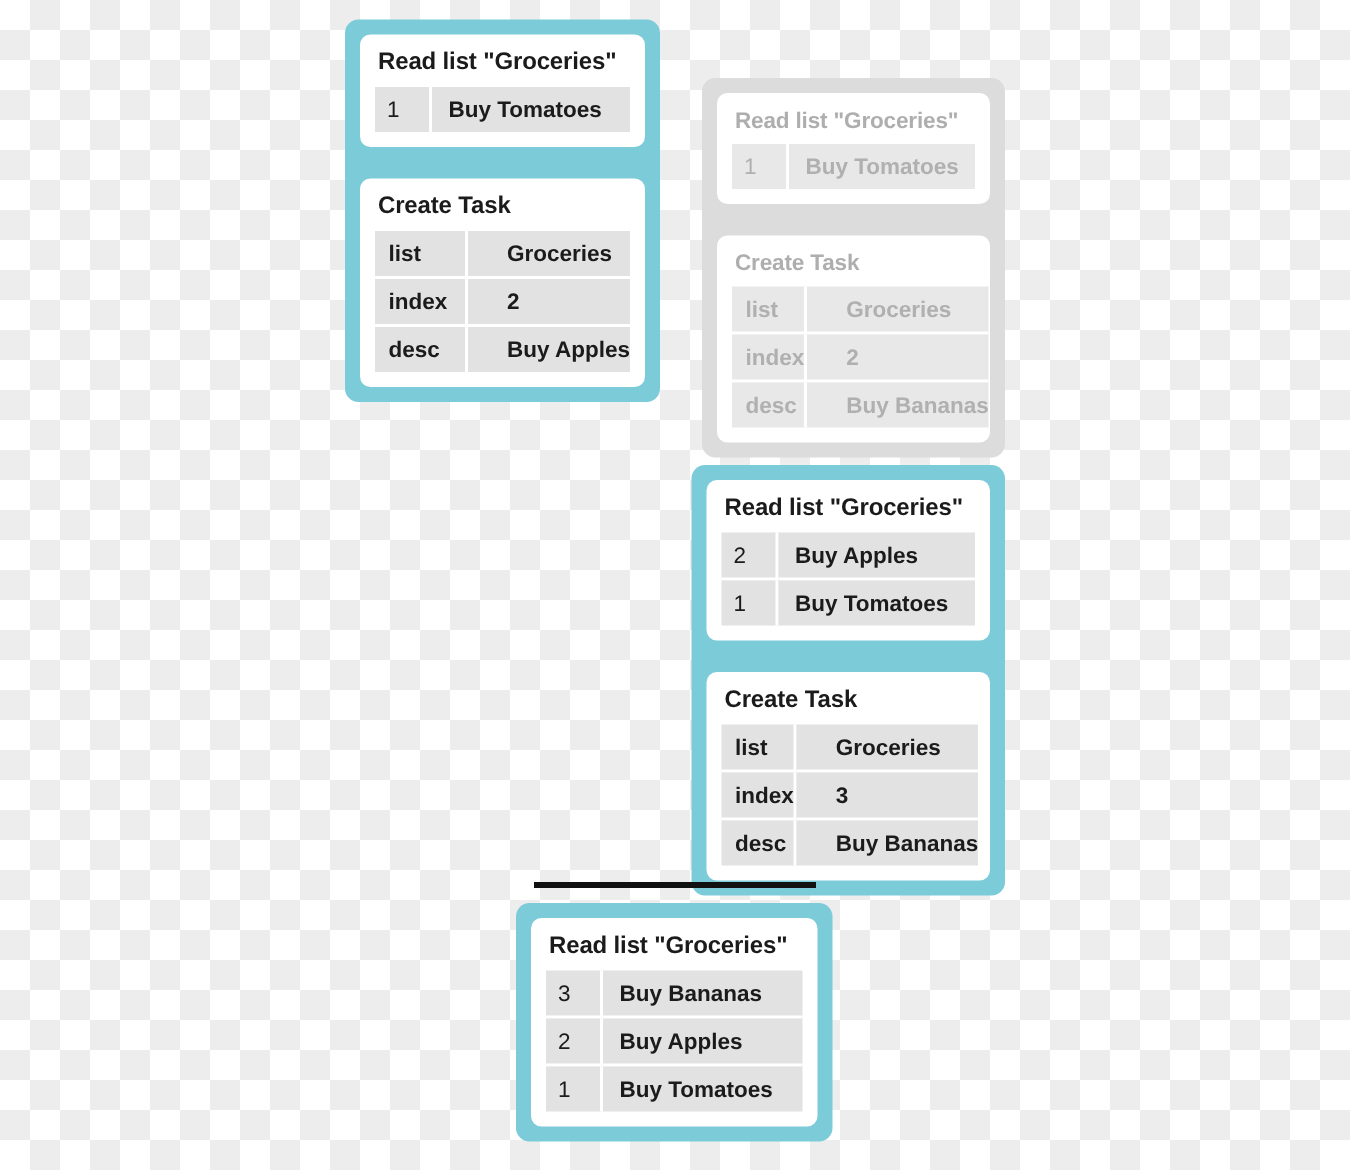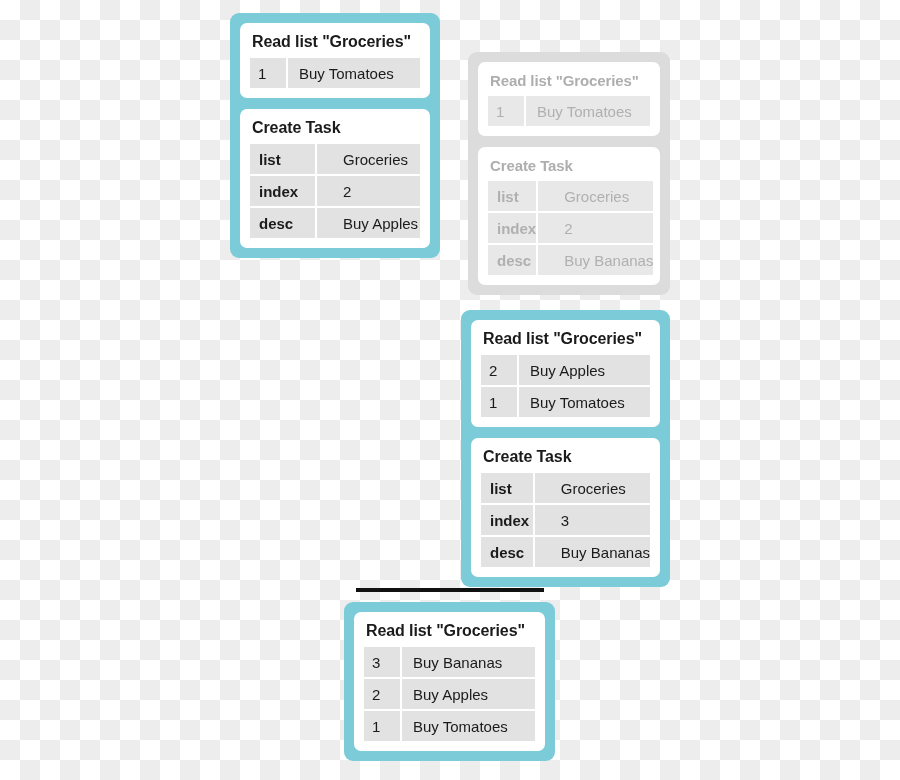--- a/index.html
+++ b/index.html
@@ -33,21 +33,21 @@
   .panel.ghost  { background: #dcdcdc; }
 
   
   .card {
     background: #ffffff;
     border-radius: 7px;
     box-sizing: border-box;
     padding: 9px 10px 10px 10px;
     overflow: hidden;
   }
-  .card + .card { margin-top: 11px; }
+  .card + .card { margin-top: 21px; }
 
   .card-title {
     font-size: 16px;
     font-weight: bold;
     color: #1b1b1b;
     letter-spacing: -0.1px;
     margin: 1px 0 7px 2px;
     white-space: nowrap;
   }
   .ghost .card-title { color: #aeaeae; }
@@ -63,21 +63,21 @@
     font-size: 15px;
     color: #1b1b1b;
     height: 30px;
     padding: 0 0 0 9px;
     vertical-align: middle;
     white-space: nowrap;
     border-bottom: 2px solid #ffffff;
     border-right: 2px solid #ffffff;
   }
   .tbl tr:last-child td { border-bottom: none; }
-  .tbl td:last-child { border-right: none; }
+  .tbl td:last-child { border-right: none; font-weight: bold; }
 
   .ghost .tbl td { background: #e8e8e8; color: #b0b0b0; }
 
   
   .tbl.list td.idx  { width: 22px; padding-left: 8px; padding-right: 6px; }
   .tbl.list td.desc { padding-left: 11px; }
 
   
   .tbl.kv td.k { width: 56px; font-weight: bold; }
   .tbl.kv td.v { padding-left: 26px; }

